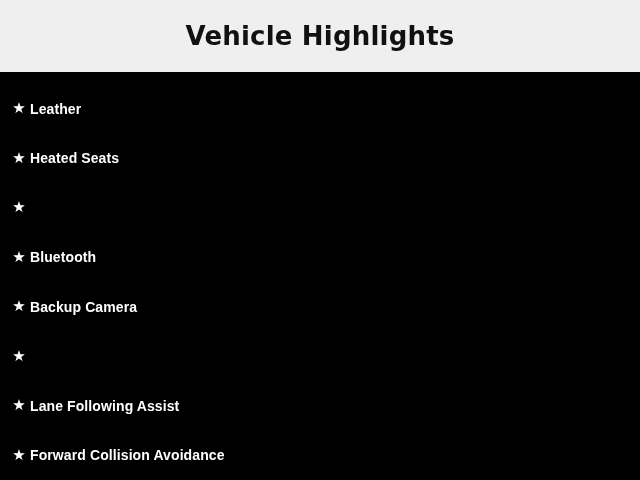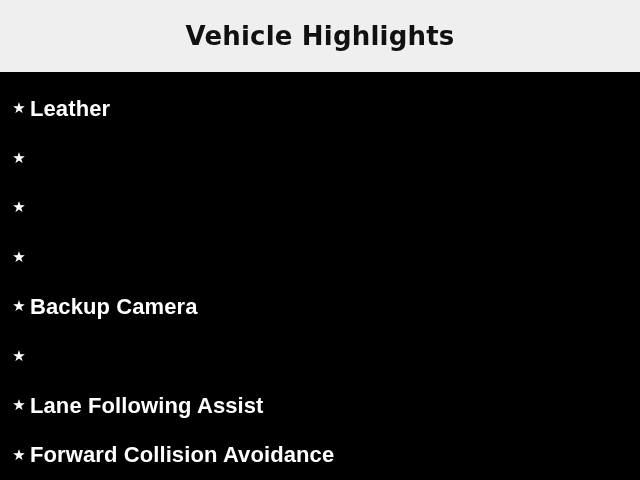--- a/index.html
+++ b/index.html
@@ -56,21 +56,21 @@
     flex: 0 0 auto;
     width: 22px;
     color: #ffffff;
     font-size: 15px;
     line-height: 1;
     text-align: center;
     font-family: "DejaVu Sans", sans-serif;
   }
   .item-label {
     font-family: "Liberation Sans", sans-serif;
-    font-size: 22px;
+    font-size: 14px;
     font-weight: bold;
     color: #ffffff;
     letter-spacing: 0.1px;
     white-space: nowrap;
   }
 </style>
 </head>
 <body>
 
 <div class="page">
@@ -81,28 +81,30 @@
 
   <ul class="list">
 
     <li class="list-item">
       <span class="bullet-star">★</span>
       <span class="item-label">Leather</span>
     </li>
 
     <li class="list-item">
       <span class="bullet-star">★</span>
+      <span class="item-label">Heated Seats</span>
     </li>
 
     <li class="list-item">
       <span class="bullet-star">★</span>
     </li>
 
     <li class="list-item">
       <span class="bullet-star">★</span>
+      <span class="item-label">Bluetooth</span>
     </li>
 
     <li class="list-item">
       <span class="bullet-star">★</span>
       <span class="item-label">Backup Camera</span>
     </li>
 
     <li class="list-item">
       <span class="bullet-star">★</span>
     </li>

